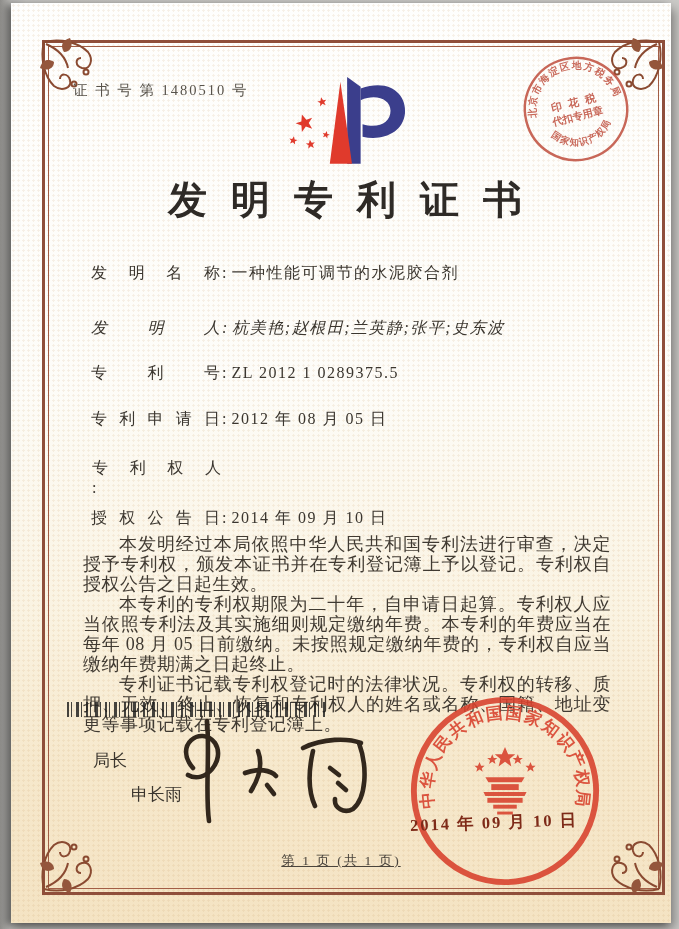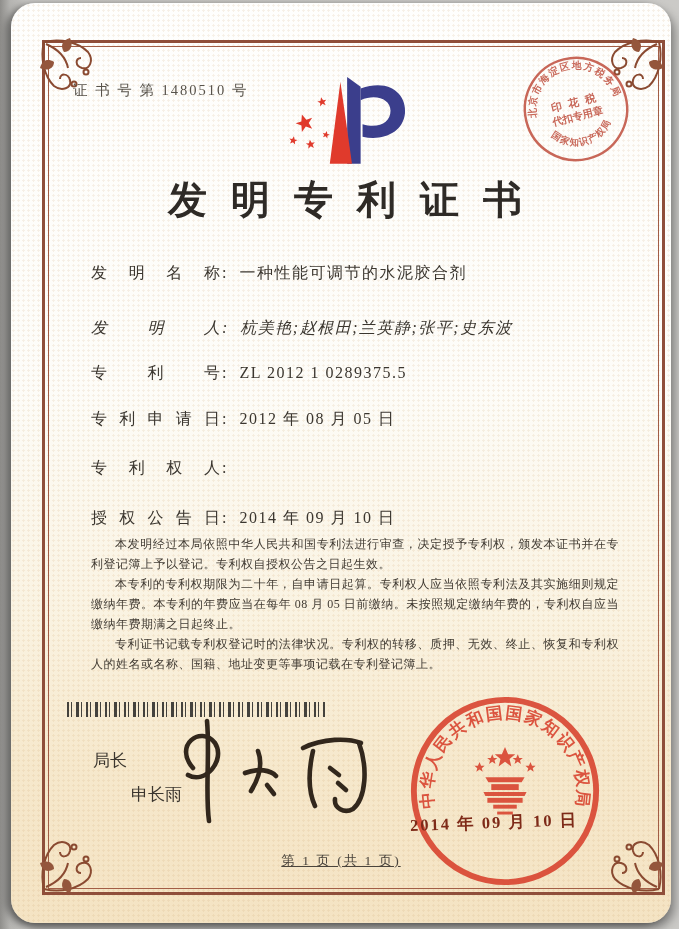--- a/index.html
+++ b/index.html
@@ -9,36 +9,35 @@
     font-family:"Liberation Serif","DejaVu Serif",serif;
     position:relative;overflow:hidden;
   }
   .paper{
     position:absolute;left:11px;top:3px;right:8px;bottom:6px;
     background-image:
       radial-gradient(rgba(201,154,88,0.13) 1px, rgba(0,0,0,0) 1.2px),
       linear-gradient(180deg,#fefefd 0%,#fdfcf8 42%,#faf3e2 66%,#f6e8cc 83%,#f4e3c3 100%);
     background-size:5px 5px,100% 100%;
     box-shadow:-5px 2px 7px rgba(0,0,0,0.40),4px 6px 10px rgba(0,0,0,0.35);
-    border-radius:24px;
   }
   .frame{position:absolute;left:31px;top:37px;width:617px;height:849px;border:3px solid #8f4e3a;}
   .frame-inner{position:absolute;inset:3px;border:1px solid #a25d45;}
   .orn{position:absolute;width:90px;height:90px;}
   .cert-no{position:absolute;left:62px;top:78px;font-size:14.5px;letter-spacing:2px;color:#58534b;}
   .logo{position:absolute;left:272px;top:74px;width:136px;height:106px;}
   .title{
     position:absolute;left:0;right:0;top:170px;text-align:center;
     font-size:39px;font-weight:600;color:#2e2a26;letter-spacing:24px;padding-left:32px;
   }
   .frow{position:absolute;left:80px;display:flex;align-items:baseline;font-size:16px;color:#3b362f;}
   .flabel{display:inline-block;width:130px;text-align:justify;text-align-last:justify;letter-spacing:1px;}
   .fcolon{margin-left:1px;}
-  .fvalue{margin-left:13px;letter-spacing:1.5px;}
-  .paras{position:absolute;left:80px;top:531px;width:528px;font-size:12px;line-height:20px;color:#403a32;letter-spacing:0.5px;text-align:justify;}
+  .fvalue{margin-left:5px;letter-spacing:1.5px;}
+  .paras{position:absolute;left:72px;top:531px;width:528px;font-size:18px;line-height:20px;color:#403a32;letter-spacing:0.5px;text-align:justify;}
   .paras p{margin:0;text-indent:2em;}
   .barcode{
     position:absolute;left:56px;top:699px;width:258px;height:15px;opacity:0.82;
     background:repeating-linear-gradient(90deg,#1d1d1d 0 2px,transparent 2px 4px,#1d1d1d 4px 5px,transparent 5px 9px,#1d1d1d 9px 12px,transparent 12px 14px,#1d1d1d 14px 15px,transparent 15px 19px);
   }
   .officer-title{position:absolute;left:82px;top:746px;font-size:17px;color:#3b362f;font-family:"Liberation Sans","DejaVu Sans",sans-serif;}
   .officer-name{position:absolute;left:80px;top:780px;font-size:17px;color:#3b362f;font-family:"Liberation Sans","DejaVu Sans",sans-serif;margin-left:40px;}
   .signature{position:absolute;left:152px;top:710px;width:218px;height:114px;}
   .main-seal{position:absolute;left:396px;top:690px;width:196px;height:196px;opacity:0.88;}
   .seal-date{
@@ -133,21 +132,21 @@
   <div class="frow" style="top:360px;">
     <span class="flabel">专利号</span>
       <span class="fcolon">:</span>
     <span class="fvalue">ZL 2012 1 0289375.5</span>
   </div>
   <div class="frow" style="top:406px;">
     <span class="flabel">专利申请日</span>
       <span class="fcolon">:</span>
     <span class="fvalue">2012 年 08 月 05 日</span>
   </div>
-  <div class="frow" style="top:455px;">
+  <div class="frow" style="top:455px;flex-direction:column;">
     <span class="flabel">专利权人</span>
       <span class="fcolon">:</span>
   </div>
   <div class="frow" style="top:505px;">
     <span class="flabel">授权公告日</span>
       <span class="fcolon">:</span>
     <span class="fvalue">2014 年 09 月 10 日</span>
   </div>
 
   <div class="paras">

